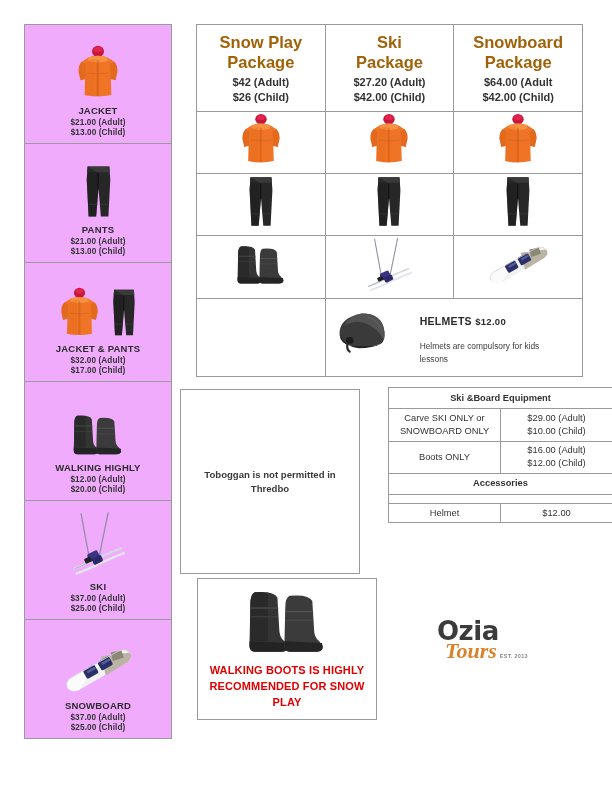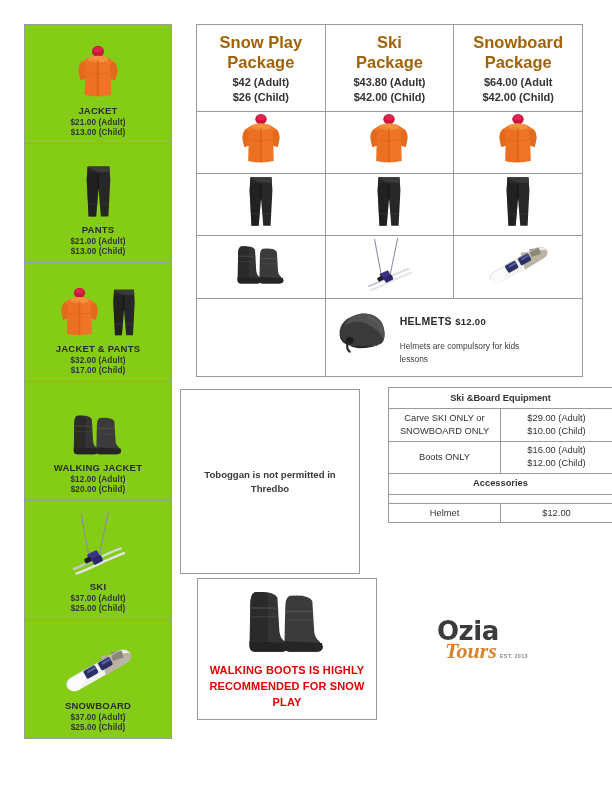--- a/index.html
+++ b/index.html
@@ -23,21 +23,21 @@
   }
 
   
   .sidebar {
     position: absolute;
     left: 24px;
     top: 24px;
     width: 148px;
     border: 1px solid #9a9a9a;
     box-sizing: border-box;
-    background: #84cc16;
+    background: #f0abfc;
   }
   .side-item {
     border-bottom: 1px solid #9a9a9a;
     box-sizing: border-box;
     padding: 5px 2px 6px 2px;
     text-align: center;
   }
   .side-item:last-child { border-bottom: none; }
   .side-art {
     height: 72px;
@@ -94,21 +94,21 @@
   .pkg-cell { height: 62px; }
   .pkg-cell-tall { height: 78px; }
 
   
   .helmet-cell {
     text-align: left !important;
     padding: 9px 8px 9px 8px !important;
     height: 78px;
   }
   .helmet-flex { display: flex; align-items: flex-start; gap: 10px; }
-  .helmet-txt { padding-top: 6px; }
+  .helmet-txt { padding-top: 6px; margin-left: 20px; }
   .helmet-title {
     font-size: 10.5px;
     font-weight: bold;
     color: #2b2b2b;
     letter-spacing: .3px;
   }
   .helmet-title .amt { font-size: 9.5px; }
   .helmet-note {
     font-size: 8.4px;
     color: #3d3d3d;
@@ -337,21 +337,21 @@
       <div class="side-price">$32.00 (Adult)</div>
       <div class="side-price">$17.00 (Child)</div>
     </div>
 
     <div class="side-item">
       <div class="side-art">
         <svg width="62" height="48" viewBox="0 0 110 80">
             <use href="#ic-boots"></use>
           </svg>
       </div>
-      <div class="side-title">WALKING JACKET</div>
+      <div class="side-title">WALKING HIGHLY</div>
       <div class="side-price">$12.00 (Adult)</div>
       <div class="side-price">$20.00 (Child)</div>
     </div>
 
     <div class="side-item">
       <div class="side-art">
         <svg width="68" height="68" viewBox="0 0 120 120">
             <use href="#ic-ski"></use>
           </svg>
       </div>
@@ -384,21 +384,21 @@
           <span>$42 (Adult)</span><br>
           <span>$26 (Child)</span>
         </div>
       </th>
       <th class="pkg-head">
         <div class="pkg-name">
           <span>Ski</span><br>
           <span>Package</span>
         </div>
         <div class="pkg-price">
-          <span>$43.80 (Adult)</span><br>
+          <span>$27.20 (Adult)</span><br>
           <span>$42.00 (Child)</span>
         </div>
       </th>
       <th class="pkg-head">
         <div class="pkg-name">
           <span>Snowboard</span><br>
           <span>Package</span>
         </div>
         <div class="pkg-price">
           <span>$64.00 (Adult</span><br>

